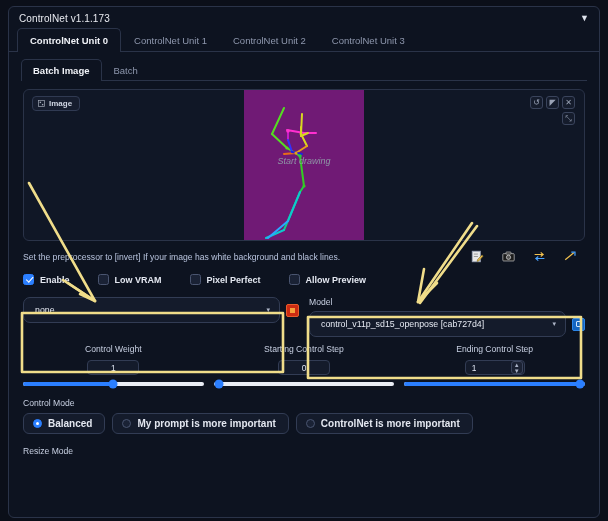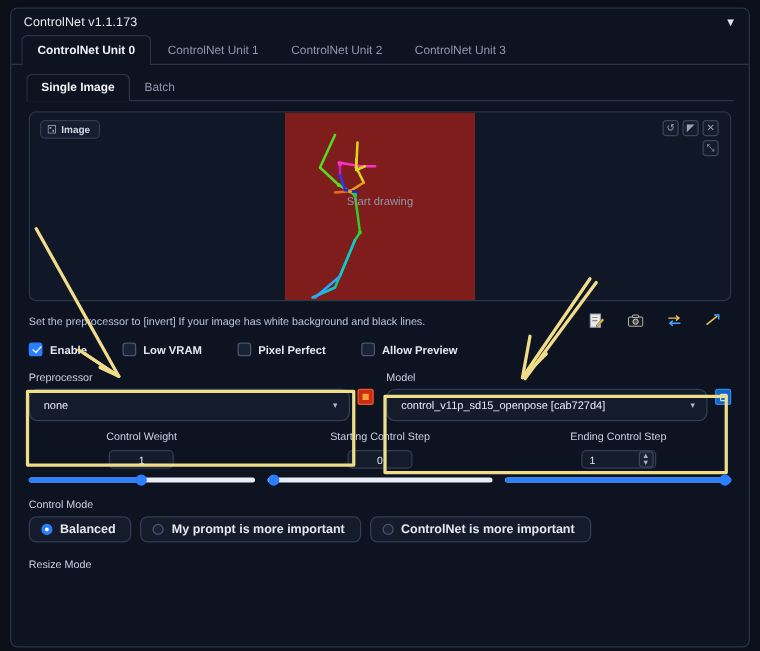--- a/index.html
+++ b/index.html
@@ -91,23 +91,24 @@
     position: absolute; left: 8px; top: 6px;
     display: flex; align-items: center; gap: 4px;
     background: #161d2e;
     border: 1px solid #303a52;
     border-radius: 4px;
     padding: 2px 7px 2px 5px;
     font-size: 8px; color: #cfd5e2; font-weight: bold;
   }
   .chip-ico { width: 7px; height: 7px; opacity: .75; }
   .canvas {
-    width: 152px; height: 150px;
-    background: #7f1d1d;
+    width: 120px; height: 150px;
+    background: #701a75;
     position: relative;
+    font-style: italic;
   }
   .canvas svg { display: block; }
   .start-drawing {
     position: absolute; left: 0; right: 0; top: 66px;
     text-align: center;
     font-size: 9px; color: #8f96a6;
   }
   .tool-stack {
     position: absolute; right: 9px; top: 6px;
     display: flex; flex-direction: column; align-items: flex-end; gap: 3px;
@@ -145,21 +146,21 @@
     width: 3px; height: 6px;
     border: solid #fff; border-width: 0 1.6px 1.6px 0;
     transform: rotate(42deg) translate(0px,-1px);
   }
   .chk-label { font-size: 9px; color: #e3e7f0; font-weight: bold; }
 
   
   .dd-row { display: flex; margin: 12px 4px 0 4px; gap: 10px; }
   .dd-col { flex: 1; position: relative; }
   .dd-label { font-size: 8.6px; color: #c8d0e2; margin-bottom: 4px; }
-  .dd-wrap { display: flex; align-items: flex-start; gap: 6px; }
+  .dd-wrap { display: flex; align-items: center; gap: 6px; }
   .dd {
     flex: 1; height: 26px;
     border: 1px solid #323c54; border-radius: 7px;
     background: #141b2b;
     display: flex; align-items: center; justify-content: space-between;
     padding: 0 9px 0 11px;
   }
   .dd-value { font-size: 8.8px; color: #e6eaf3; }
   .dd-caret { color: #aeb6c8; font-size: 7px; }
   .sq-btn {
@@ -247,21 +248,21 @@
     <div class="unit-tabs">
       <div class="unit-tab active">ControlNet Unit 0</div>
       <div class="unit-tab">ControlNet Unit 1</div>
       <div class="unit-tab">ControlNet Unit 2</div>
       <div class="unit-tab">ControlNet Unit 3</div>
     </div>
 
     <div class="body">
 
       <div class="sub-tabs">
-        <div class="sub-tab active">Single Image</div>
+        <div class="sub-tab active">Batch Image</div>
         <div class="sub-tab">Batch</div>
       </div>
 
       <div class="image-area">
 
         <div class="img-chip">
           <svg class="chip-ico" viewBox="0 0 10 10">
             <rect x="0.7" y="0.7" width="8.6" height="8.6" fill="none" stroke="#cfd5e2" stroke-width="1"></rect>
             <rect x="2.4" y="2.4" width="2" height="2" fill="#cfd5e2"></rect>
             <rect x="5.6" y="5.6" width="2" height="2" fill="#cfd5e2"></rect>
@@ -354,21 +355,20 @@
           <span class="chk-label">Pixel Perfect</span>
         </div>
         <div class="chk-item">
           <span class="chk"></span>
           <span class="chk-label">Allow Preview</span>
         </div>
       </div>
 
       <div class="dd-row">
         <div class="dd-col">
-          <div class="dd-label">Preprocessor</div>
           <div class="dd-wrap">
             <div class="dd">
               <span class="dd-value">none</span>
               <span class="dd-caret">▾</span>
             </div>
             <span class="sq-btn sq-orange">
                 <i></i>
               </span>
           </div>
         </div>

